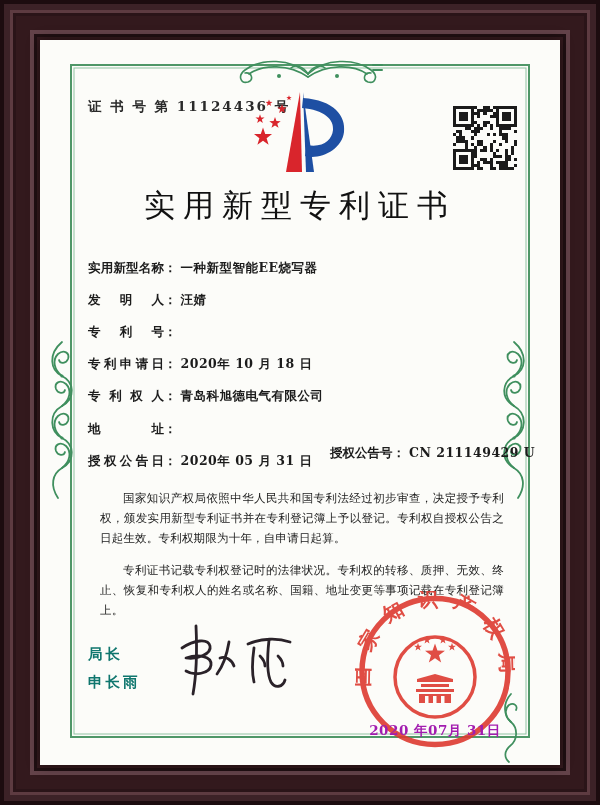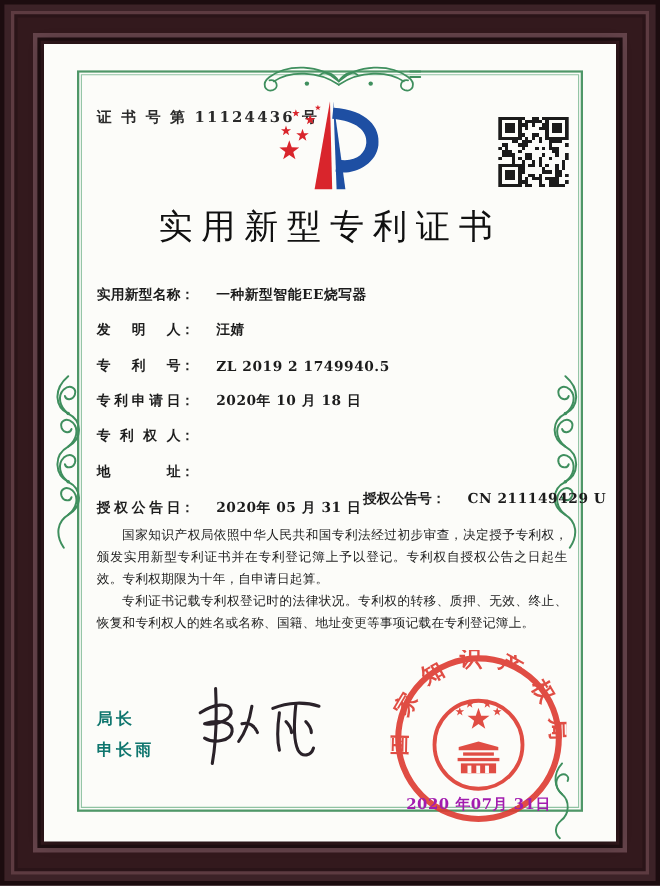--- a/index.html
+++ b/index.html
@@ -24,25 +24,25 @@
     letter-spacing:2px;color:#2a2a2a;}
   .logo{position:absolute;left:208px;top:48px;}
   .qr{position:absolute;left:413px;top:66px;width:64px;height:64px;}
   .title{position:absolute;left:0;right:0;top:145px;text-align:center;font-size:31px;
     font-weight:400;letter-spacing:8px;color:#111;}
   .fields{position:absolute;left:48px;top:212px;right:36px;}
   .frow{height:32.2px;display:flex;align-items:center;position:relative;white-space:nowrap;
     font-size:12.5px;font-weight:600;color:#1c1c1c;}
   .flabel{display:inline-block;width:76px;text-align:justify;text-align-last:justify;}
   .fcolon{display:inline-block;}
-  .fvalue{display:inline-block;margin-left:20px;letter-spacing:.5px;}
+  .fvalue{display:inline-block;margin-left:4px;letter-spacing:.5px;}
   .fpair2{position:absolute;left:242px;top:0;height:100%;display:flex;}
   .bodytext{position:absolute;left:48px;right:44px;top:436px;font-size:11.5px;line-height:20px;
     color:#1d1d1d;font-weight:500;text-align:justify;letter-spacing:.2px;}
-  .bodytext p{margin:0;text-indent:2em;}
+  .bodytext p{margin:12px;text-indent:2em;}
   .signoff{position:absolute;left:48px;top:600px;font-size:14.5px;font-weight:700;
     letter-spacing:3px;line-height:28px;color:#0f766e;}
   .signature{position:absolute;left:126px;top:580px;}
   .seal{position:absolute;left:315px;top:551px;opacity:.9;}
   .seal-date{position:absolute;left:300px;top:682px;width:190px;text-align:center;
     font-size:13.5px;font-weight:700;color:#a21caf;letter-spacing:.5px;}
   .orn{position:absolute;pointer-events:none;}
   .orn-top{left:193px;top:10px;}
   .orn-left{left:0px;top:300px;}
   .orn-right{left:452px;top:300px;transform:scaleX(-1);}
@@ -349,30 +349,30 @@
         <span class="fvalue">一种新型智能EE烧写器</span>
       </div>
       <div class="frow">
         <span class="flabel">发明人</span>
           <span class="fcolon">：</span>
         <span class="fvalue">汪婧</span>
       </div>
       <div class="frow">
         <span class="flabel">专利号</span>
           <span class="fcolon">：</span>
-        <span class="fvalue">ZL 2019 2 1749940.5</span>
       </div>
       <div class="frow">
         <span class="flabel">专利申请日</span>
           <span class="fcolon">：</span>
         <span class="fvalue">2020年 10 月 18 日</span>
       </div>
       <div class="frow">
         <span class="flabel">专利权人</span>
           <span class="fcolon">：</span>
+        <span class="fvalue">青岛科旭德电气有限公司</span>
       </div>
       <div class="frow">
         <span class="flabel">地址</span>
           <span class="fcolon">：</span>
       </div>
       <div class="frow">
         <span class="flabel">授权公告日</span>
           <span class="fcolon">：</span>
         <span class="fvalue">2020年 05 月 31 日</span>
         <span class="fpair2">

